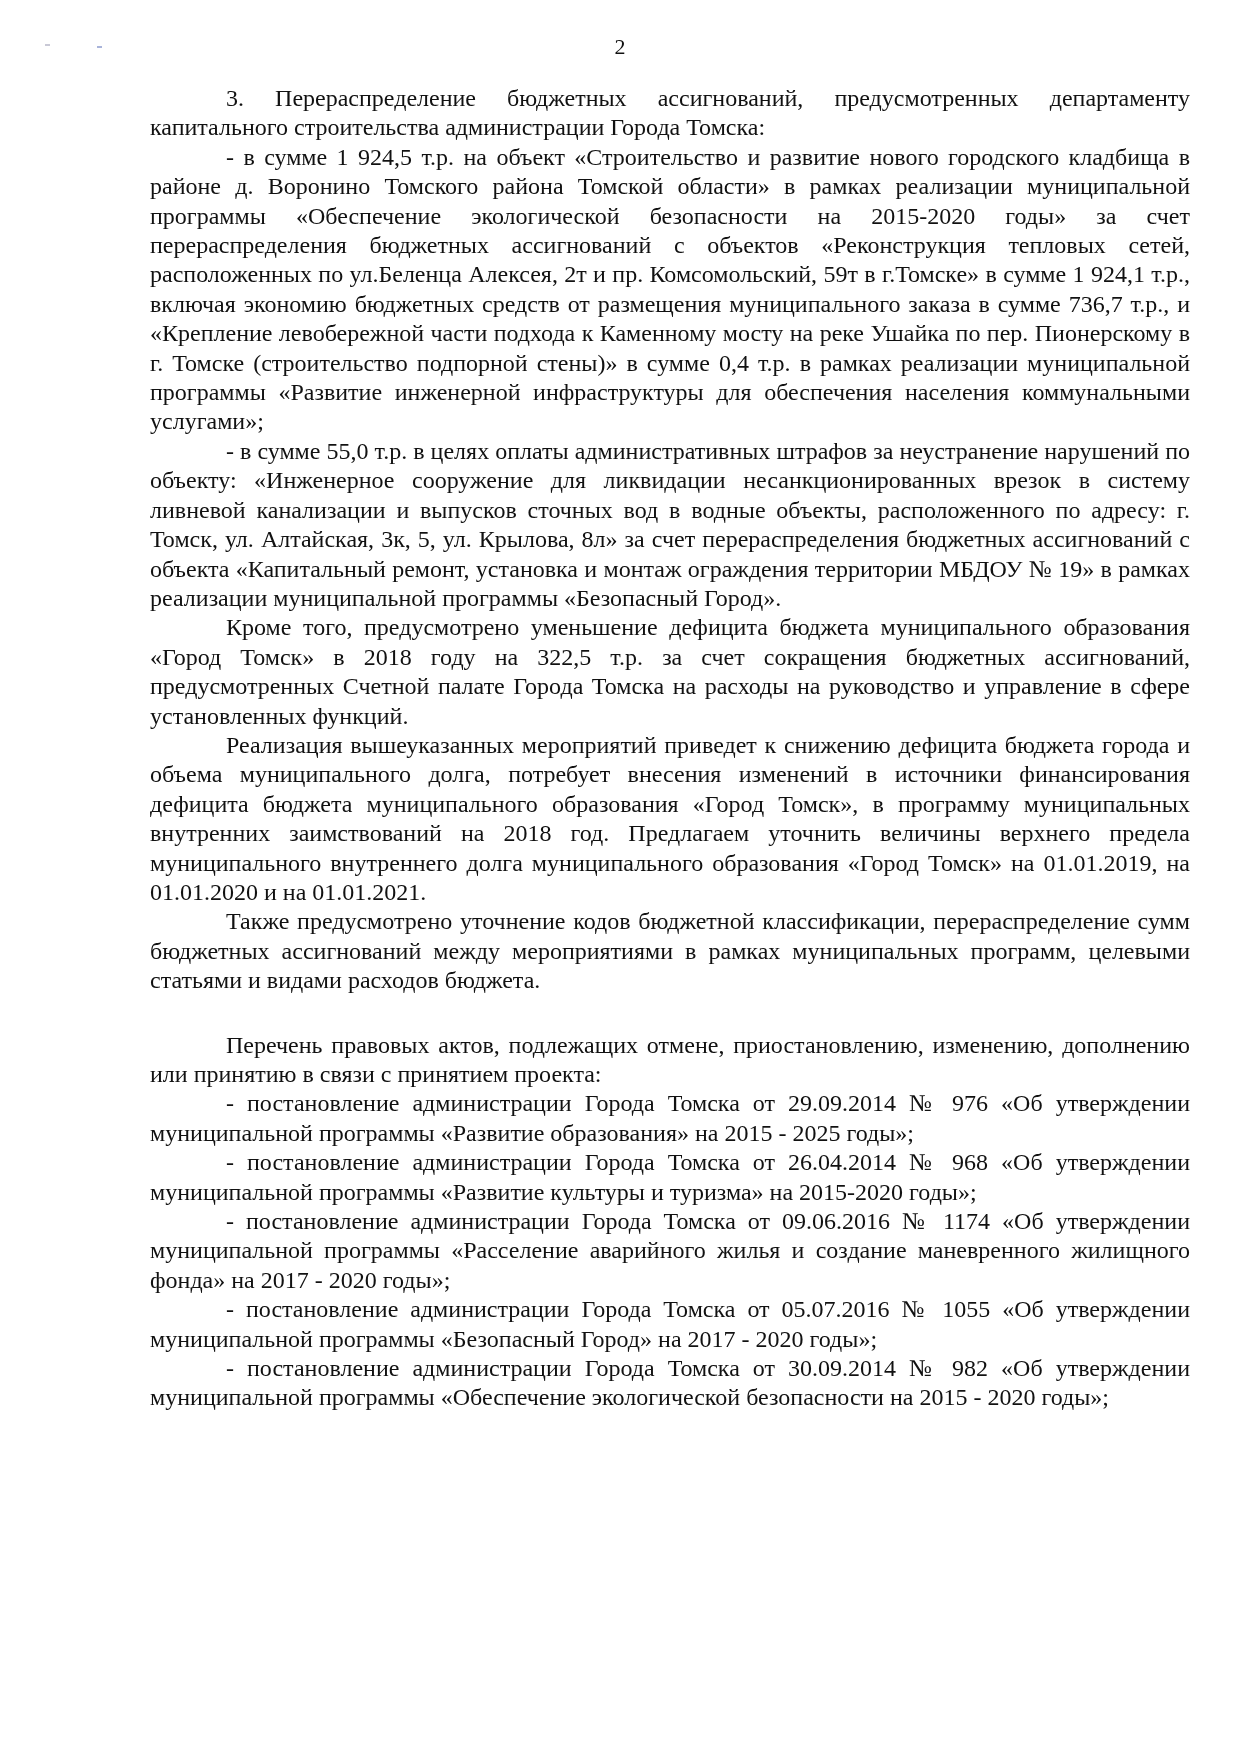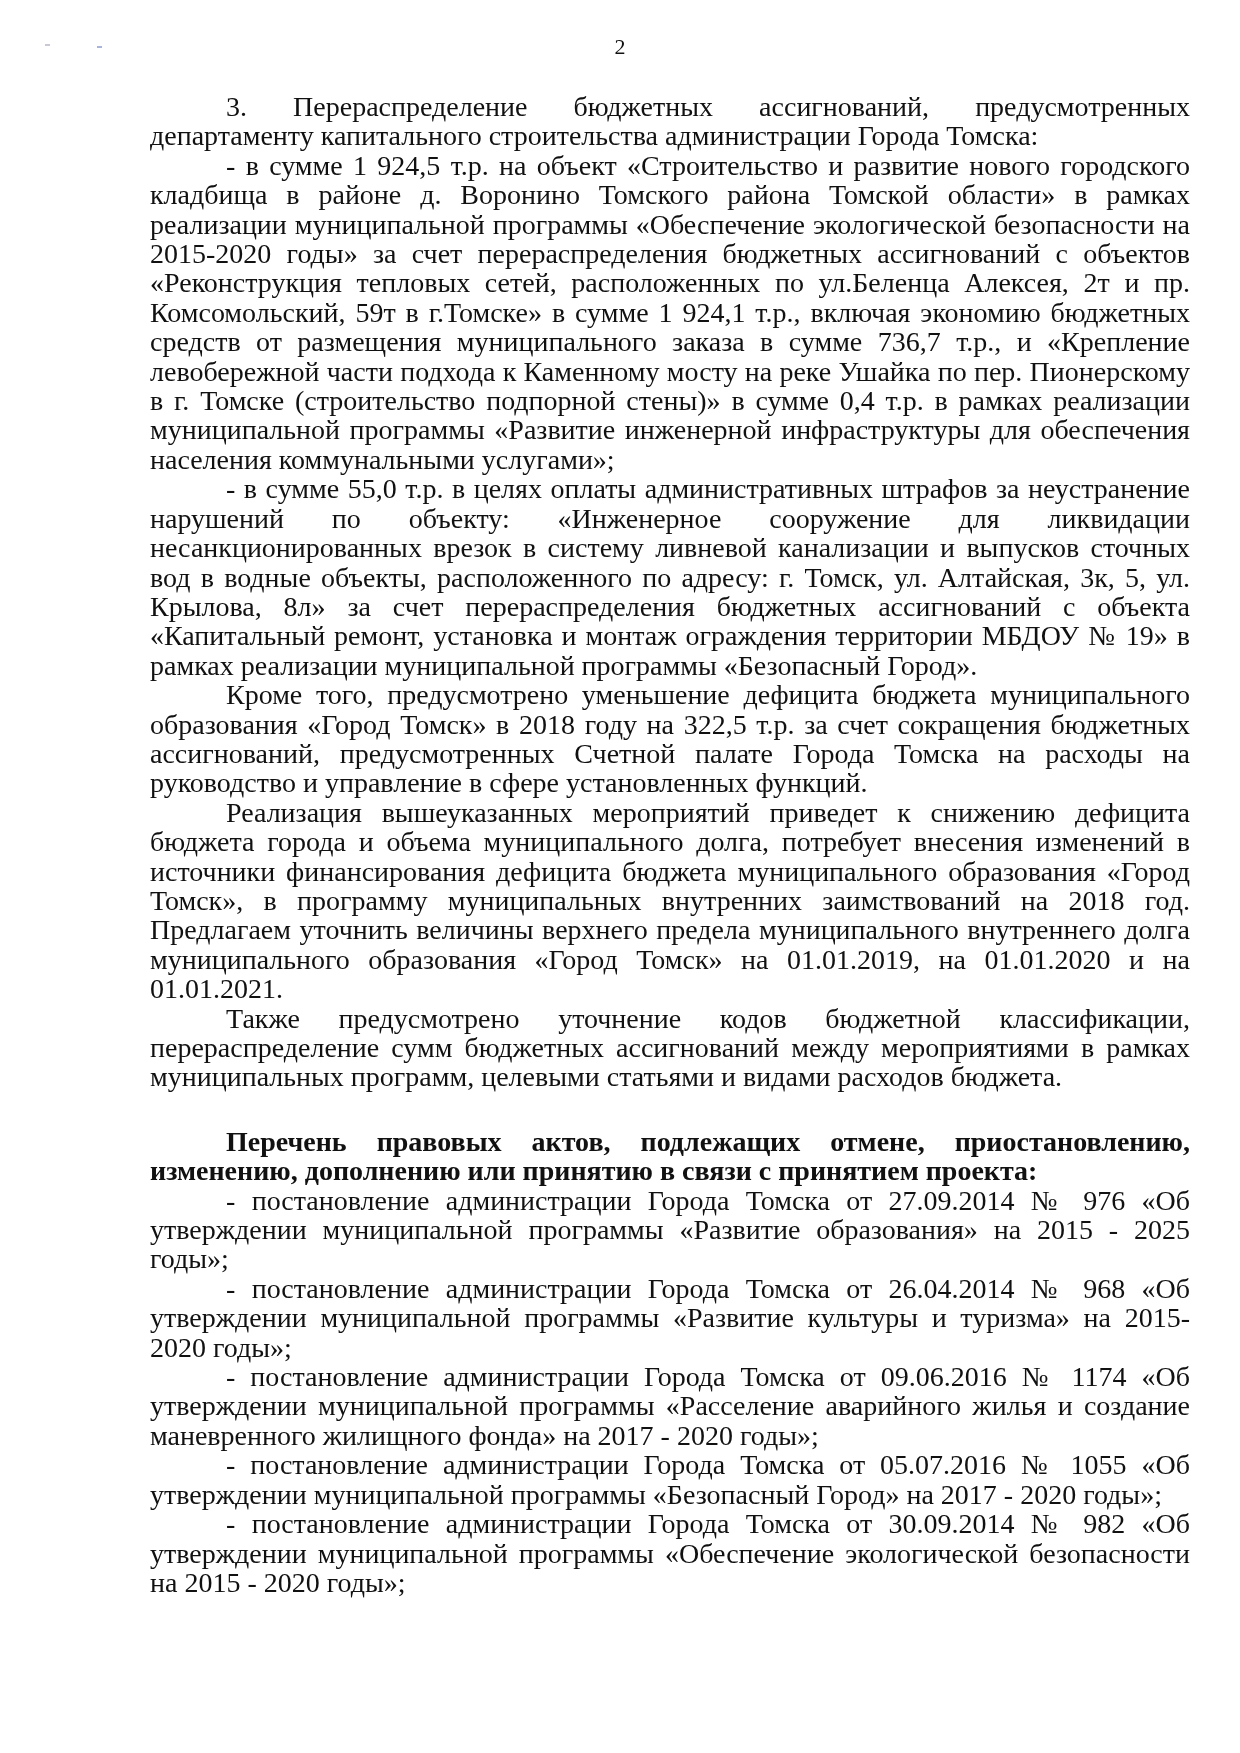--- a/index.html
+++ b/index.html
@@ -32,36 +32,36 @@
     position: absolute;
     top: 34px;
     left: 0;
     width: 1240px;
     text-align: center;
     font-size: 22px;
   }
   .content {
     position: absolute;
     left: 150px;
-    top: 92px;
+    top: 84px;
     width: 1040px;
-    font-size: 28px;
+    font-size: 24px;
     line-height: 29.4px;
   }
   .content p {
     margin: 0;
     text-align: justify;
     text-indent: 76px;
     hyphens: none;
   }
   .content .gap {
     height: 35px;
   }
   .content p.heading {
-    font-weight: bold;
+    font-weight: normal;
   }
 </style>
 </head>
 <body>
 
 <div class="page">
   <div class="scan-mark" style="left:45px; top:44px;"></div>
   <div class="scan-mark" style="left:97px; top:46px; background:#a9b4da;"></div>
 
   <div class="page-number">2</div>
@@ -70,19 +70,19 @@
     <p>3. Перераспределение бюджетных ассигнований, предусмотренных департаменту капитального строительства администрации Города Томска:</p>
     <p>- в сумме 1 924,5 т.р. на объект «Строительство и развитие нового городского кладбища в районе д. Воронино Томского района Томской области» в рамках реализации муниципальной программы «Обеспечение экологической безопасности на 2015-2020 годы» за счет перераспределения бюджетных ассигнований с объектов «Реконструкция тепловых сетей, расположенных по ул.Беленца Алексея, 2т и пр. Комсомольский, 59т в г.Томске» в сумме 1 924,1 т.р., включая экономию бюджетных средств от размещения муниципального заказа в сумме 736,7 т.р., и «Крепление левобережной части подхода к Каменному мосту на реке Ушайка по пер. Пионерскому в г. Томске (строительство подпорной стены)» в сумме 0,4 т.р. в рамках реализации муниципальной программы «Развитие инженерной инфраструктуры для обеспечения населения коммунальными услугами»;</p>
     <p>- в сумме 55,0 т.р. в целях оплаты административных штрафов за неустранение нарушений по объекту: «Инженерное сооружение для ликвидации несанкционированных врезок в систему ливневой канализации и выпусков сточных вод в водные объекты, расположенного по адресу: г. Томск, ул. Алтайская, 3к, 5, ул. Крылова, 8л» за счет перераспределения бюджетных ассигнований с объекта «Капитальный ремонт, установка и монтаж ограждения территории МБДОУ № 19» в рамках реализации муниципальной программы «Безопасный Город».</p>
     <p>Кроме того, предусмотрено уменьшение дефицита бюджета муниципального образования «Город Томск» в 2018 году на 322,5 т.р. за счет сокращения бюджетных ассигнований, предусмотренных Счетной палате Города Томска  на расходы на руководство и управление в сфере установленных функций.</p>
     <p>Реализация вышеуказанных мероприятий приведет к снижению дефицита бюджета города и объема муниципального долга, потребует внесения изменений в источники финансирования дефицита бюджета муниципального образования «Город Томск», в программу муниципальных внутренних заимствований на 2018 год. Предлагаем уточнить величины верхнего предела муниципального внутреннего долга муниципального образования «Город Томск» на 01.01.2019, на 01.01.2020 и на 01.01.2021.</p>
     <p>Также предусмотрено уточнение кодов бюджетной классификации, перераспределение сумм бюджетных ассигнований между мероприятиями в рамках муниципальных программ, целевыми статьями и видами расходов бюджета.</p>
 
     <div class="gap"></div>
 
     <p class="heading">Перечень правовых актов, подлежащих отмене, приостановлению, изменению, дополнению или принятию в связи с принятием проекта:</p>
-    <p>- постановление администрации Города Томска от 27.09.2014 № 976 «Об утверждении муниципальной программы «Развитие образования» на 2015 - 2025 годы»;</p>
+    <p>- постановление администрации Города Томска от 29.09.2014 № 976 «Об утверждении муниципальной программы «Развитие образования» на 2015 - 2025 годы»;</p>
     <p>- постановление администрации Города Томска от 26.04.2014 № 968 «Об утверждении муниципальной программы «Развитие культуры и туризма» на 2015-2020 годы»;</p>
     <p>- постановление администрации Города Томска от 09.06.2016 № 1174 «Об утверждении муниципальной программы «Расселение аварийного жилья и создание маневренного жилищного фонда» на 2017 - 2020 годы»;</p>
     <p>- постановление администрации Города Томска от 05.07.2016 № 1055 «Об утверждении муниципальной программы «Безопасный Город» на 2017 - 2020 годы»;</p>
     <p>- постановление администрации Города Томска от 30.09.2014 № 982 «Об утверждении муниципальной программы «Обеспечение экологической безопасности на 2015 - 2020 годы»;</p>
   </div>
 </div>
 
 </body></html>

